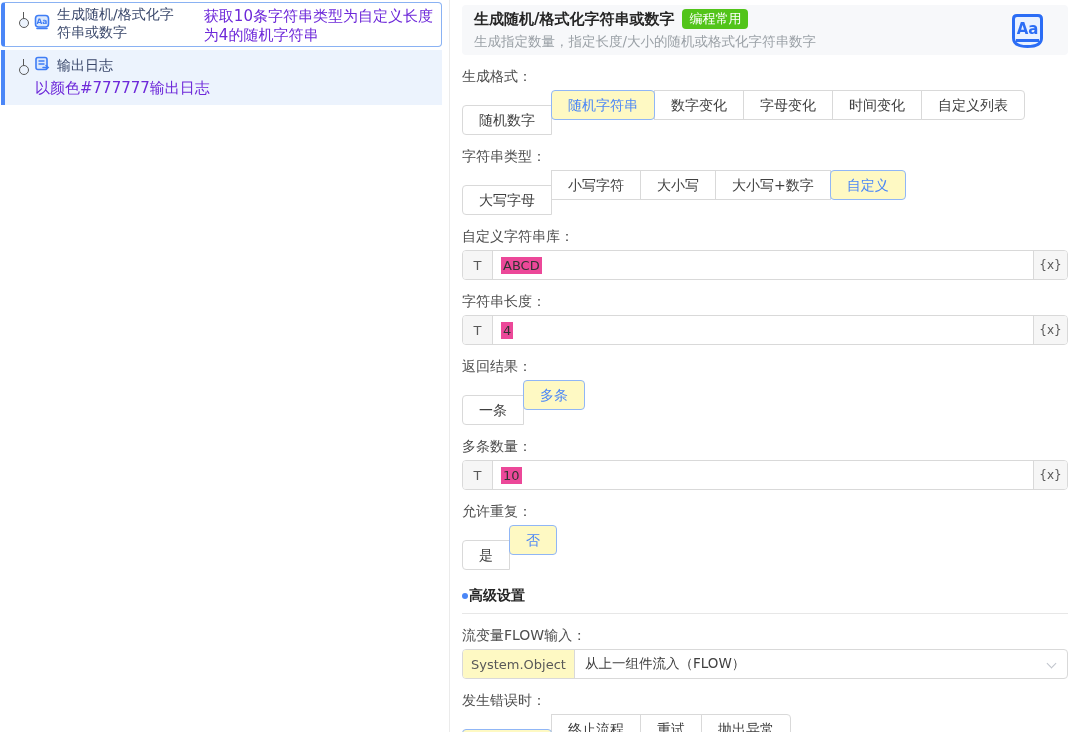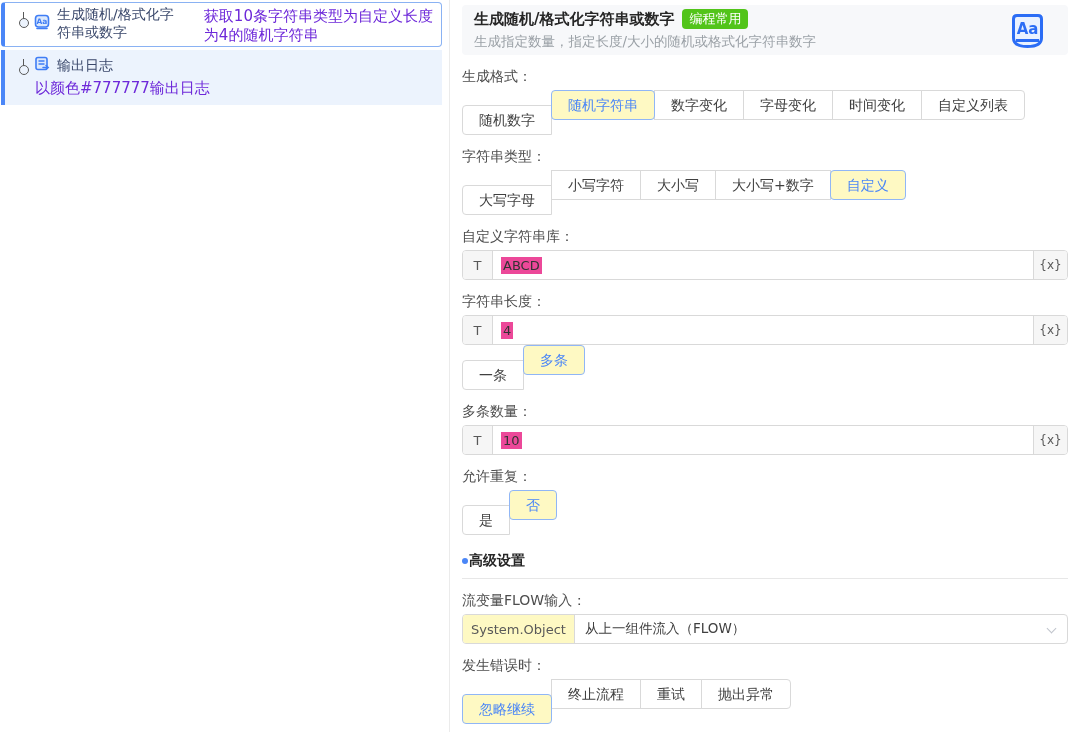--- a/index.html
+++ b/index.html
@@ -166,20 +166,21 @@
   <div class="lbl">字符串长度：</div>
   <div class="inp">
     <span class="inp-prefix">T</span>
     <span class="inp-val">
         <span class="hl">4</span>
       </span>
     <span class="inp-suffix">{x}</span>
   </div>
 
   
+  <div class="lbl">返回结果：</div>
   <div class="seg-group">
     <span class="seg">一条</span>
     <span class="seg on">多条</span>
   </div>
 
   
   <div class="lbl">多条数量：</div>
   <div class="inp">
     <span class="inp-prefix">T</span>
     <span class="inp-val">

